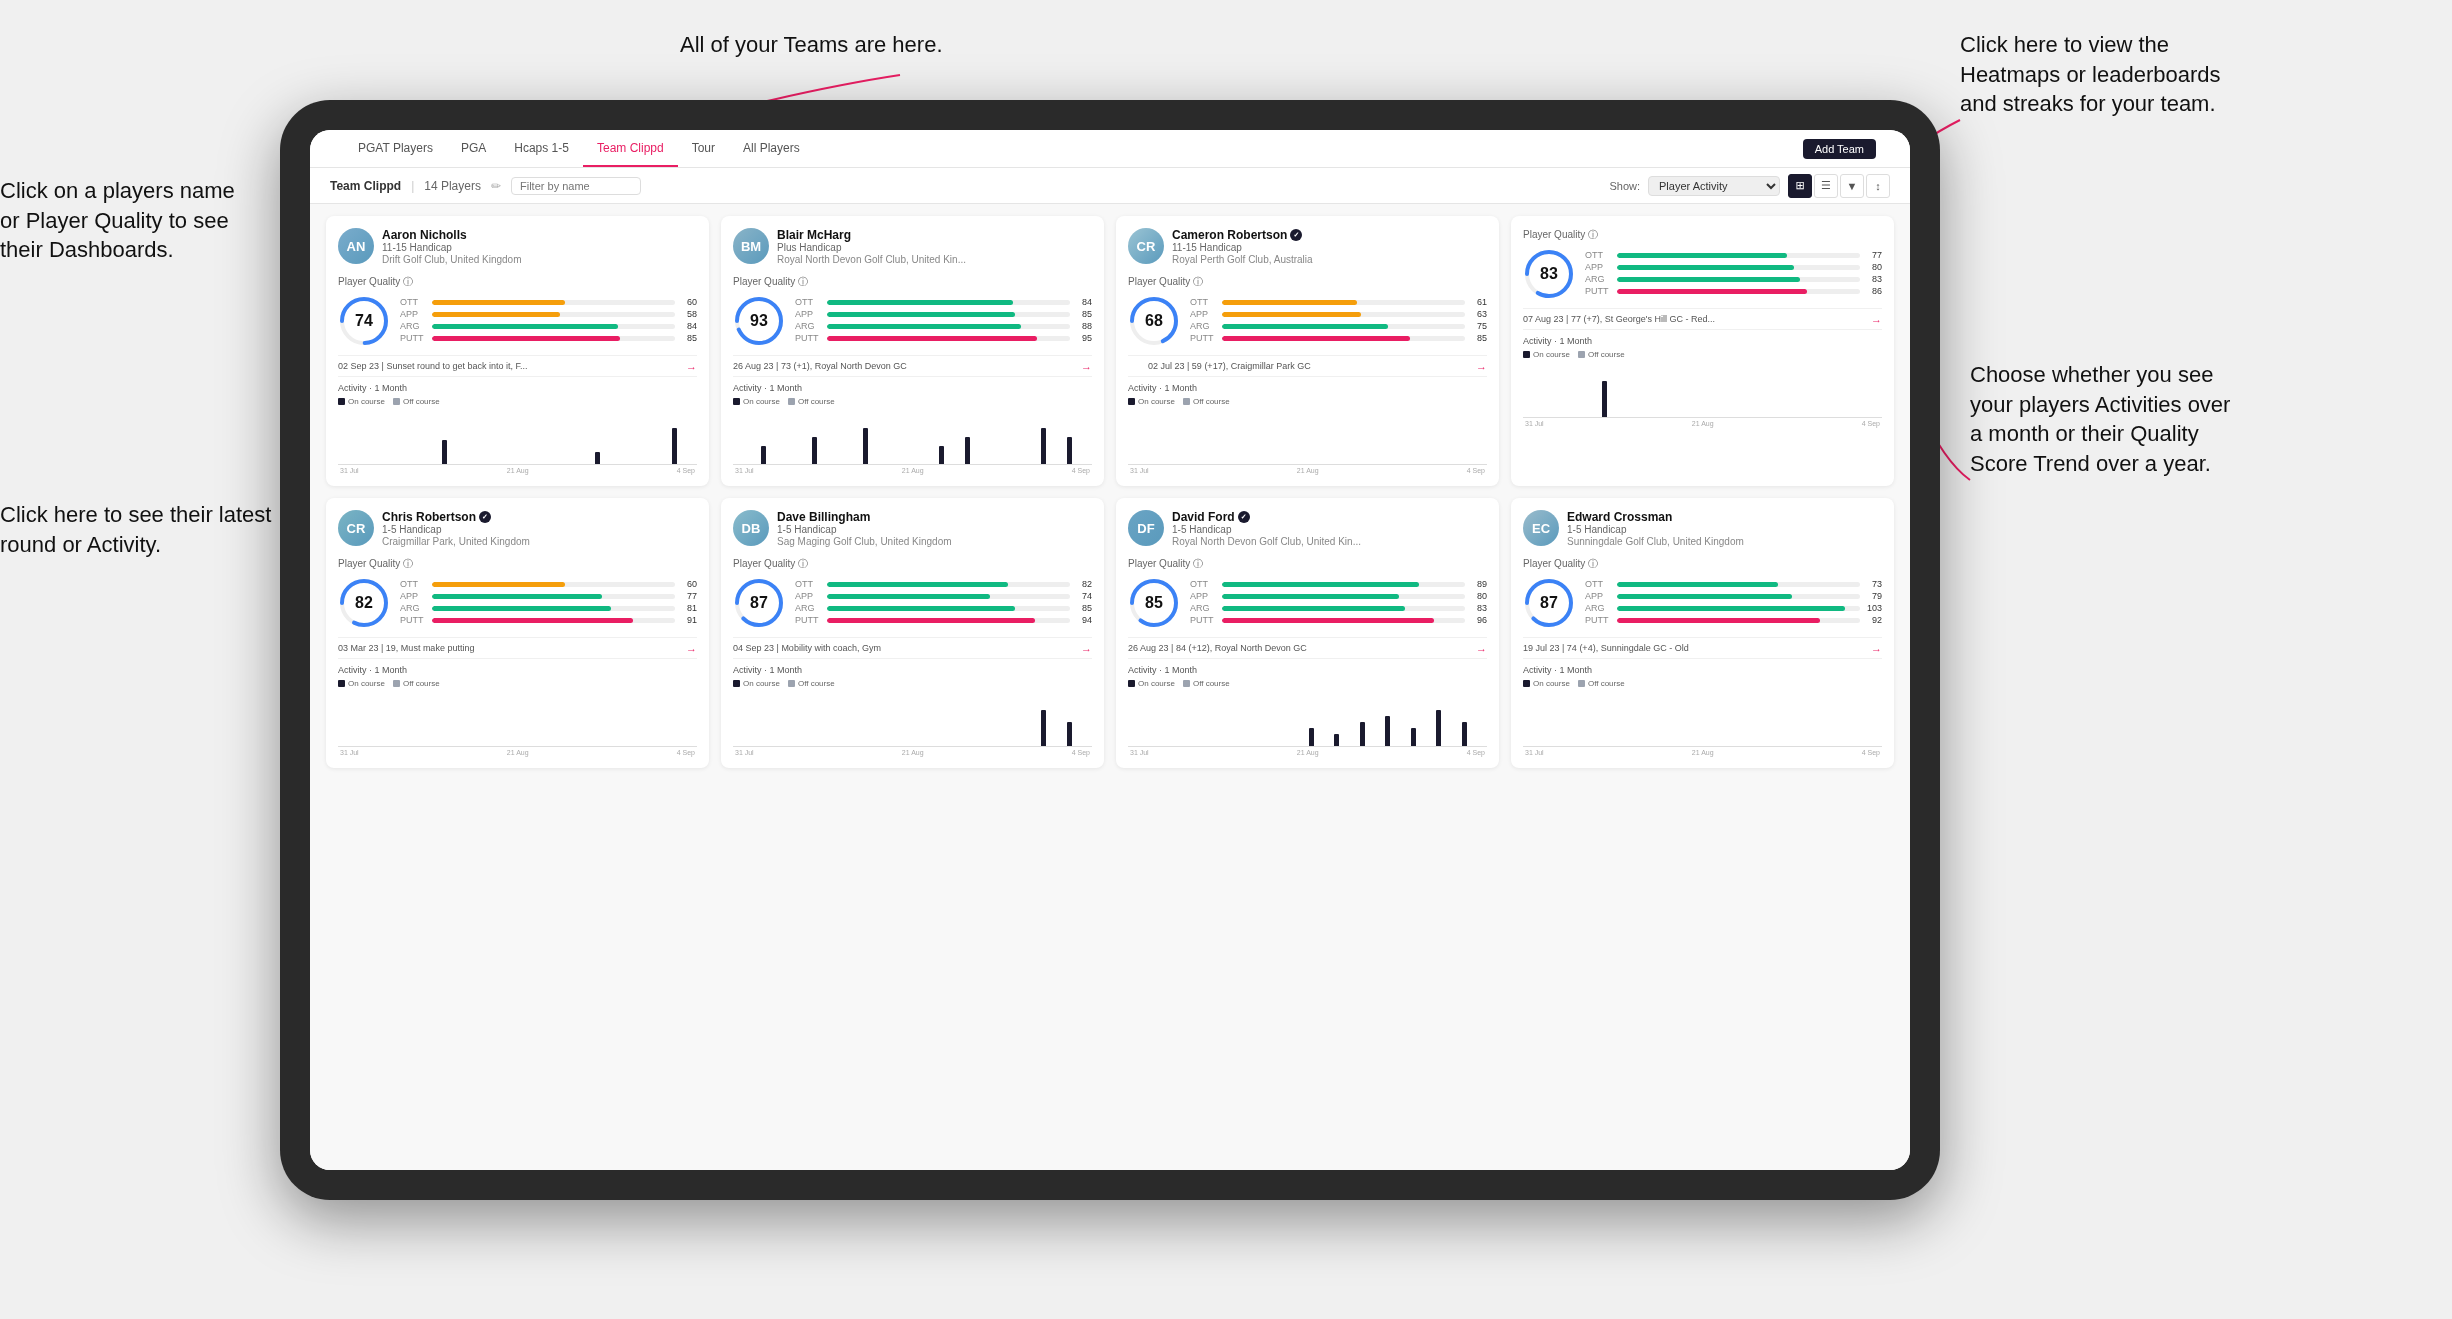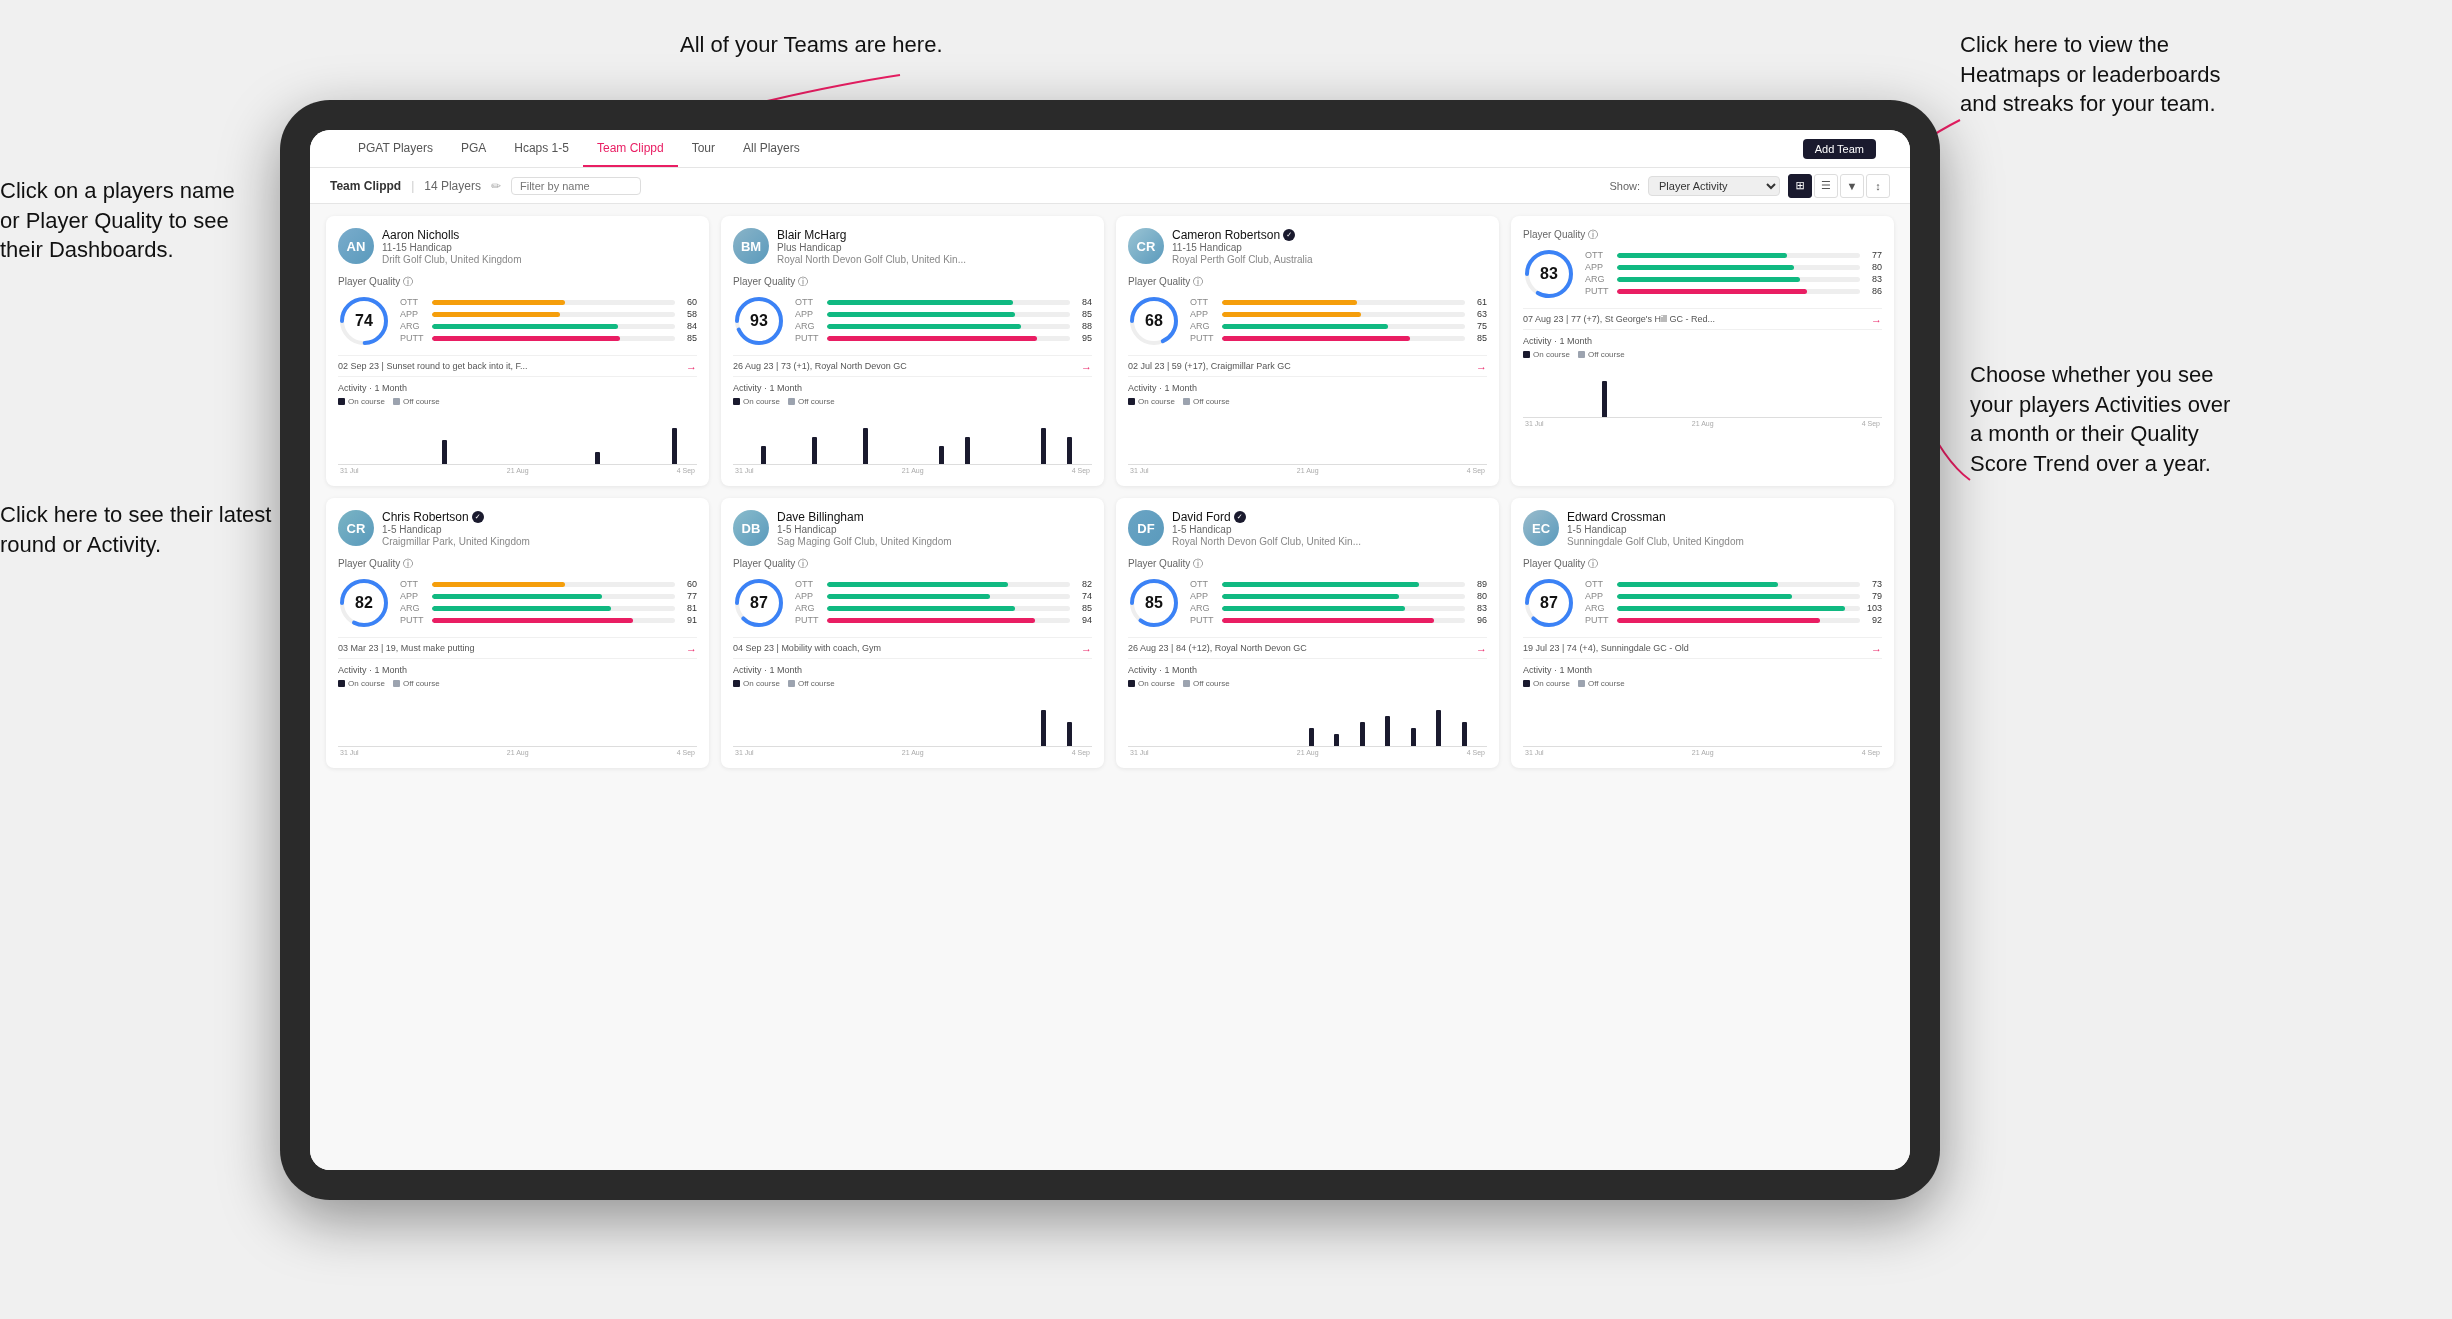--- a/index.html
+++ b/index.html
@@ -234,21 +234,21 @@
       justify-content: center;
       font-size: 13px;
       color: #fff;
       font-weight: 600;
     }
     .player-info {
       flex: 1;
     }
     .player-name {
       font-size: 12px;
-      font-weight: 400;
+      font-weight: 700;
       color: #111;
       display: flex;
       align-items: center;
       gap: 3px;
     }
     .player-handicap {
       font-size: 10px;
       color: #666;
     }
     .player-club {
@@ -806,21 +806,21 @@
       <div class="stat-row">
         <span class="stat-name">PUTT</span>
         <div class="stat-bar-bg">
           <div class="stat-bar-fill" style="width:77.27272727272727%;background:#e91e63;"></div>
         </div>
         <span class="stat-value">85</span>
       </div>
       </div>
     </div>
     <div class="recent-round">
-      <span style="flex:1;overflow:hidden;text-overflow:ellipsis;white-space:nowrap;">02 Jul 23 | 59 (+17), Craigmillar Park GC</span>
+      <span style="flex:1;overflow:hidden;text-overflow:ellipsis;white-space:nowrap;margin-left:20px;">02 Jul 23 | 59 (+17), Craigmillar Park GC</span>
       <span class="round-arrow">→</span>
     </div>
     <div class="activity-section">
       <div class="activity-label">Activity · 1 Month</div>
       <div class="activity-legend">
         <div class="legend-item">
           <div class="legend-dot" style="background:#1a1a2e;"></div>
           <span>On course</span>
         </div>
         <div class="legend-item">

